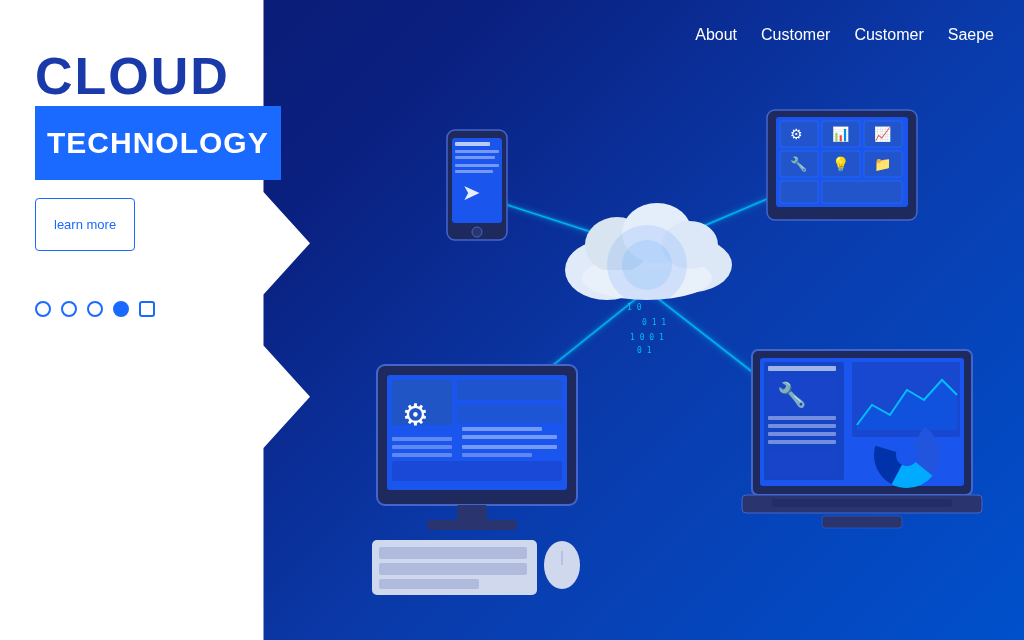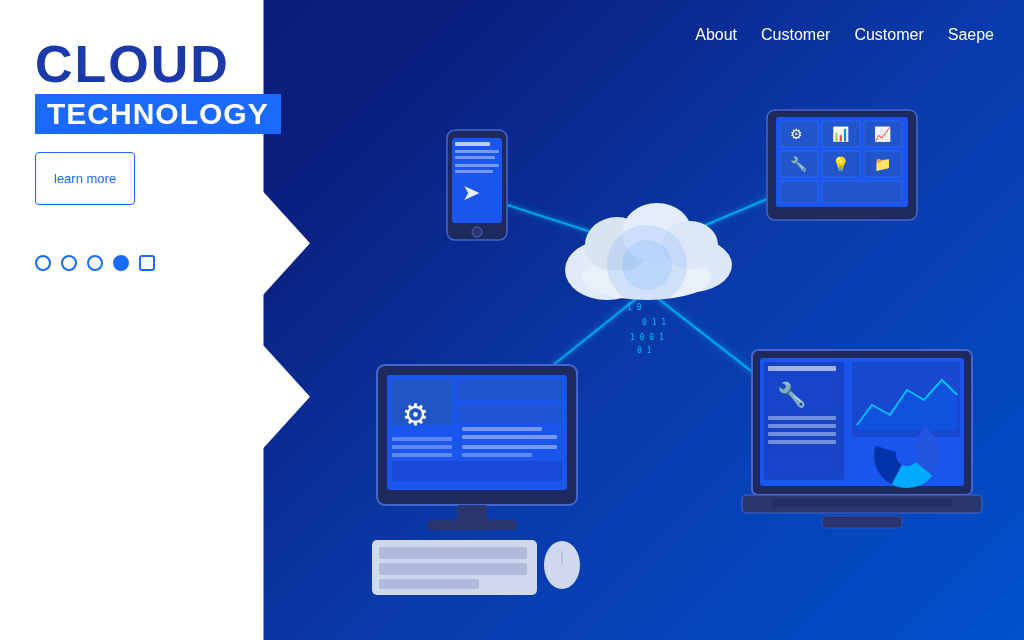--- a/index.html
+++ b/index.html
@@ -56,38 +56,38 @@
       border: 1.5px solid white;
       border-radius: 20px;
       padding: 6px 18px;
       font-size: 15px;
       cursor: pointer;
     }
 
     
     .left-content {
       position: absolute;
-      top: 38px;
+      top: 50px;
       left: 35px;
       z-index: 3;
       width: 240px;
     }
 
     .title-cloud {
       font-size: 52px;
       font-weight: 900;
       color: #1a3aaa;
       line-height: 1;
       letter-spacing: 2px;
     }
 
     .title-tech-box {
       background: #1a6aff;
       display: inline-block;
-      padding: 3px 12px;
+      padding: 20px 12px;
       margin-top: 4px;
       margin-bottom: 18px;
     }
 
     .title-tech {
       font-size: 30px;
       font-weight: 900;
       color: white;
       letter-spacing: 1px;
     }

